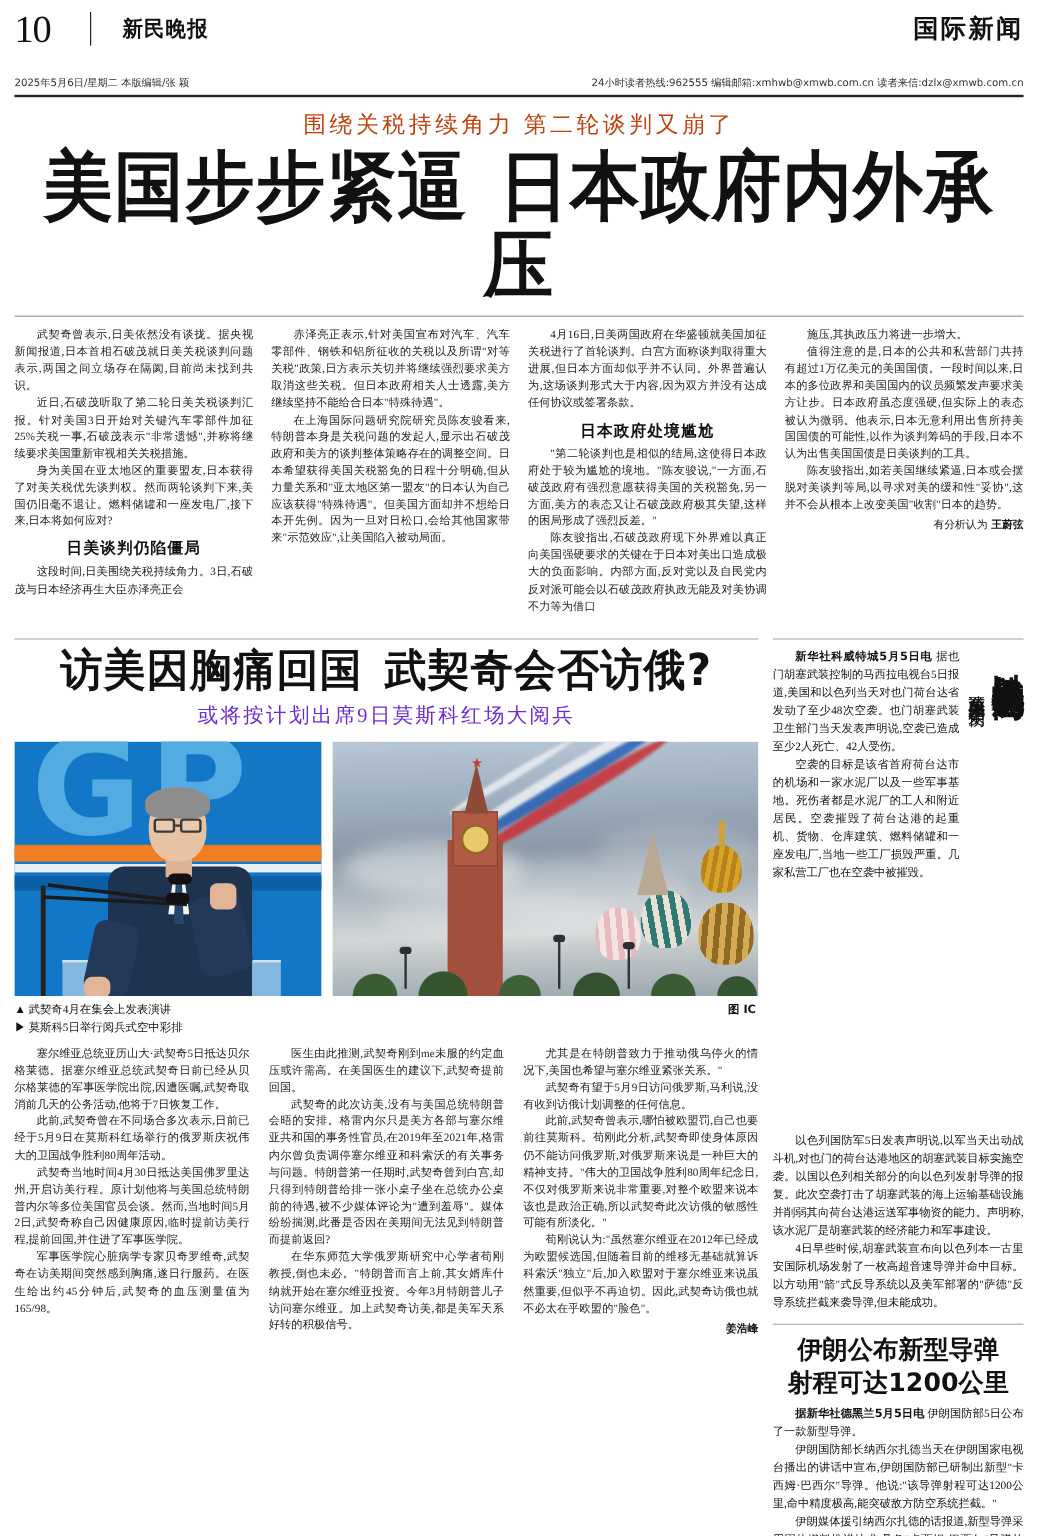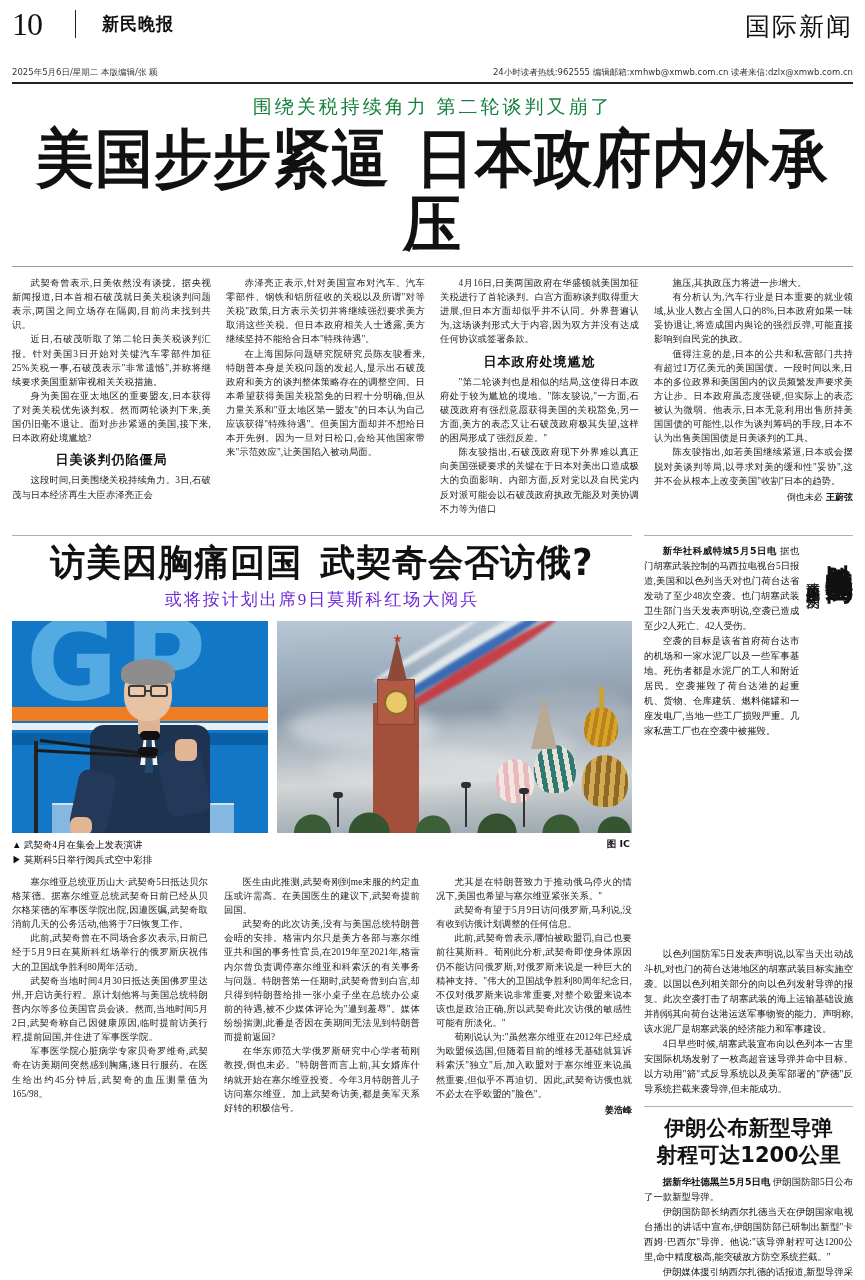--- a/index.html
+++ b/index.html
@@ -28,39 +28,39 @@
     letter-spacing: -1px; padding-right: 9px;
   }
   .mh-divider { width: 1px; height: 28px; background: #222; margin-right: 2px; }
   .paper-name {
     font-family: "DejaVu Sans", sans-serif;
     font-weight: 700; font-size: 17px; letter-spacing: 1px;
     transform: scaleY(1.06);
   }
   .section-name {
     font-family: "DejaVu Sans", sans-serif;
-    font-weight: 400; font-size: 25px; letter-spacing: 2px;
+    font-weight: 700; font-size: 21px; letter-spacing: 2px;
     margin-top: 2px;
   }
   .mh-sub {
     display: flex; align-items: flex-end; justify-content: space-between;
     margin-top: 24px;
     font-size: 8.5px; color: #333;
     font-family: "DejaVu Sans", sans-serif;
   }
   .mh-date { letter-spacing: 0px; }
   .mh-contact { letter-spacing: 0px; }
   .rule-thick { height: 2.2px; background: #222; margin-top: 3px; }
 
   
   .lead { margin-top: 10px; }
   .shoulder {
     text-align: center;
     font-family: "Liberation Serif", serif;
-    font-size: 19px; letter-spacing: 3px; color: #15803d;
+    font-size: 19px; letter-spacing: 3px; color: #c2410c;
     font-weight: 400;
   }
   .lead-title {
     text-align: center;
     font-family: "DejaVu Sans", sans-serif;
     font-weight: 700;
     font-size: 58px; line-height: 1.05;
     letter-spacing: 1px;
     margin-top: 6px;
     transform: scaleY(1.08);
@@ -247,21 +247,21 @@
     </div>
 
     <div class="rule-thin"></div>
 
     <div class="cols4">
 
       <div class="col">
         <div class="body-txt">
           <p>武契奇曾表示,日美依然没有谈拢。据央视新闻报道,日本首相石破茂就日美关税谈判问题表示,两国之间立场存在隔阂,目前尚未找到共识。</p>
           <p>近日,石破茂听取了第二轮日美关税谈判汇报。针对美国3日开始对关键汽车零部件加征25%关税一事,石破茂表示"非常遗憾",并称将继续要求美国重新审视相关关税措施。</p>
-          <p>身为美国在亚太地区的重要盟友,日本获得了对美关税优先谈判权。然而两轮谈判下来,美国仍旧毫不退让。面对步步紧逼的美国,接下来,日本政府处境尴尬?</p>
+          <p>身为美国在亚太地区的重要盟友,日本获得了对美关税优先谈判权。然而两轮谈判下来,美国仍旧毫不退让。燃料储罐和一座发电厂,接下来,日本将如何应对?</p>
         </div>
         <div class="sub-head">日美谈判仍陷僵局</div>
         <div class="body-txt">
           <p>这段时间,日美围绕关税持续角力。3日,石破茂与日本经济再生大臣赤泽亮正会</p>
         </div>
       </div>
 
       <div class="col">
         <div class="body-txt">
           <p>赤泽亮正表示,针对美国宣布对汽车、汽车零部件、钢铁和铝所征收的关税以及所谓"对等关税"政策,日方表示关切并将继续强烈要求美方取消这些关税。但日本政府相关人士透露,美方继续坚持不能给合日本"特殊待遇"。</p>
@@ -276,26 +276,25 @@
         <div class="sub-head">日本政府处境尴尬</div>
         <div class="body-txt">
           <p>"第二轮谈判也是相似的结局,这使得日本政府处于较为尴尬的境地。"陈友骏说,"一方面,石破茂政府有强烈意愿获得美国的关税豁免,另一方面,美方的表态又让石破茂政府极其失望,这样的困局形成了强烈反差。"</p>
           <p>陈友骏指出,石破茂政府现下外界难以真正向美国强硬要求的关键在于日本对美出口造成极大的负面影响。内部方面,反对党以及自民党内反对派可能会以石破茂政府执政无能及对美协调不力等为借口</p>
         </div>
       </div>
 
       <div class="col">
         <div class="body-txt">
           <p>施压,其执政压力将进一步增大。</p>
-          <p>有分析认为,汽车行业是日本重要的就业领域,从业人数占全国人口的8%,日本政府如果一味妥协退让,将造成国内舆论的强烈反弹,可能直接影响到自民党的执政。</p>
           <p>值得注意的是,日本的公共和私营部门共持有超过1万亿美元的美国国债。一段时间以来,日本的多位政界和美国国内的议员频繁发声要求美方让步。日本政府虽态度强硬,但实际上的表态被认为微弱。他表示,日本无意利用出售所持美国国债的可能性,以作为谈判筹码的手段,日本不认为出售美国国债是日美谈判的工具。</p>
           <p>陈友骏指出,如若美国继续紧逼,日本或会摆脱对美谈判等局,以寻求对美的缓和性"妥协",这并不会从根本上改变美国"收割"日本的趋势。</p>
         </div>
         <div class="byline">
-          <span class="lbl">倒也未必</span>
+          <span class="lbl">有分析认为</span>
           <span>王蔚弦</span>
         </div>
       </div>
     </div>
   </div>
 
   <div class="story2">
 
     <div class="story2-main">
       <div class="divider-1px"></div>

